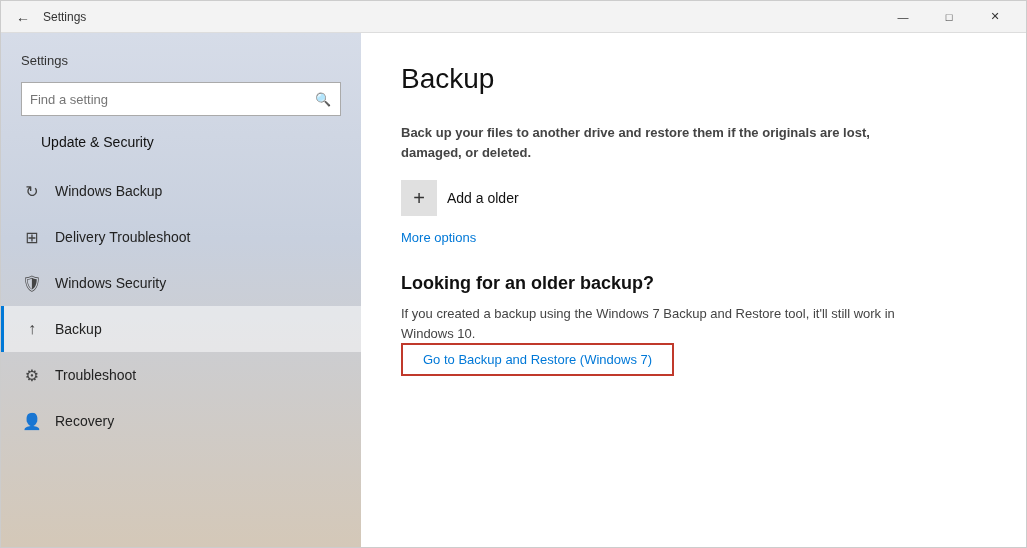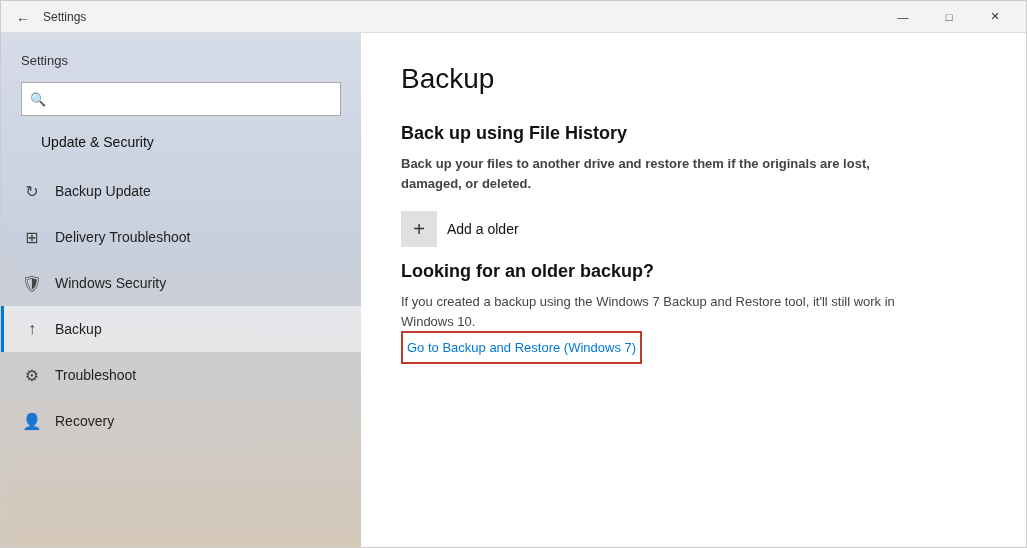--- a/index.html
+++ b/index.html
@@ -225,21 +225,21 @@
 
     .older-backup-desc {
       font-size: 13px;
       color: #444;
       line-height: 1.5;
       max-width: 520px;
     }
 
     .go-to-backup-btn {
       display: inline-block;
-      padding: 7px 4px;
+      padding: 7px 20px;
       border: 2px solid #c0392b;
       color: #0078d7;
       font-size: 13px;
       cursor: pointer;
       background: #fff;
       text-decoration: none;
     }
   </style>
 </head>
 <body>
@@ -257,29 +257,30 @@
       <button class="title-bar-btn close">✕</button>
     </div>
   </div>
 
   <div class="content">
 
     <div class="sidebar">
       <div class="sidebar-header">
         <div class="sidebar-app-title">Settings</div>
         <div class="search-box">
+          <input class="search-input" type="text" placeholder="Find a setting" style="">
           <span class="search-icon-span">🔍</span>
         </div>
         <div class="section-title">Update &amp; Security</div>
       </div>
 
       <div id="nav-list">
           <div class="nav-item">
             <span class="nav-icon">↻</span>
-            <span>Backup Update</span>
+            <span>Windows Backup</span>
           </div>
           <div class="nav-item">
             <span class="nav-icon">⊞</span>
             <span>Delivery Troubleshoot</span>
           </div>
           <div class="nav-item">
             <span class="nav-icon">🛡</span>
             <span>Windows Security</span>
           </div>
           <div class="nav-item active">
@@ -294,28 +295,28 @@
             <span class="nav-icon">👤</span>
             <span>Recovery</span>
           </div>
         </div>
     </div>
 
     <div class="main">
       <h1 class="page-title">Backup</h1>
 
       <div>
-        <h2 class="section-heading">Back up using File History</h2>
         <p class="section-desc">Back up your files to another drive and restore them if the originals are lost, damaged, or deleted.</p>
 
         <div class="add-drive-btn">
           <div class="add-drive-icon">+</div>
           <span class="add-drive-label">Add a older</span>
         </div>
 
+        <a class="more-options-link" href="#">More options</a>
       </div>
 
       <div class="older-backup-section">
         <h2 class="section-heading">Looking for an older backup?</h2>
         <p class="older-backup-desc">If you created a backup using the Windows 7 Backup and Restore tool, it'll still work in Windows 10.</p>
         <a class="go-to-backup-btn" href="#">Go to Backup and Restore (Windows 7)</a>
       </div>
     </div>
   </div>
 </div>

